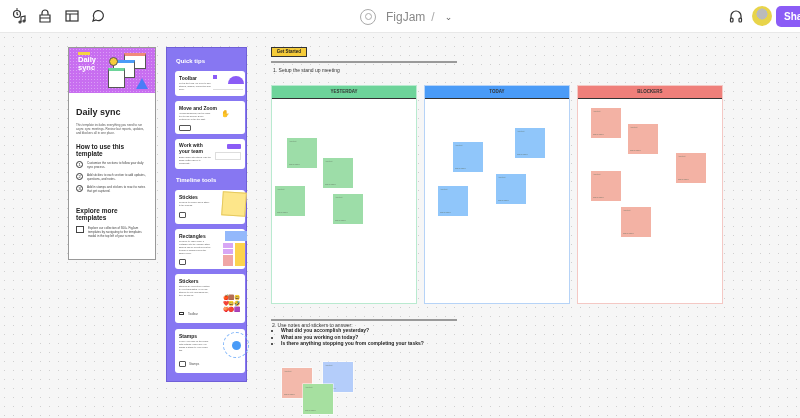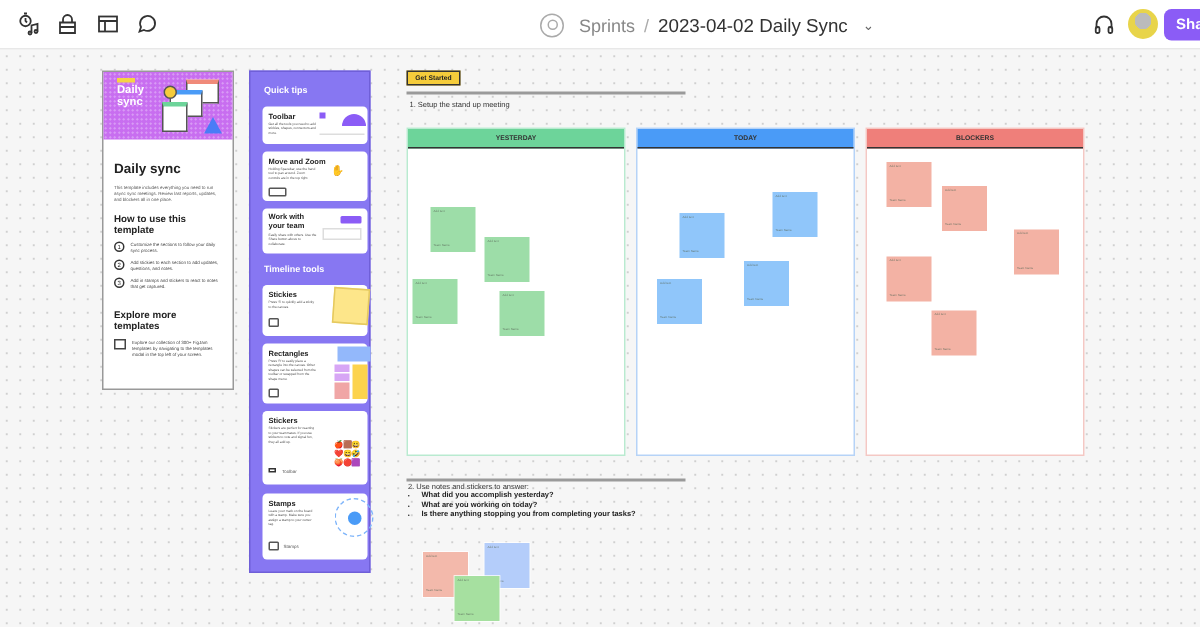--- a/index.html
+++ b/index.html
@@ -95,23 +95,22 @@
       </svg>
   </div>
   <div class="tb-icon" style="left:90px">
     <svg viewBox="0 0 16 16" fill="none" stroke="#333" stroke-width="1.2">
         <path d="M3 13l1-3a5 5 0 1 1 2 2z"></path>
       </svg>
   </div>
 
   <div class="crumbs">
     <div class="crumb-avatar"></div>
-    <span class="crumb-parent">Sprints</span>
+    <span class="crumb-parent">FigJam</span>
     <span class="crumb-sep">/</span>
-    <span class="crumb-title">2023-04-02 Daily Sync</span>
     <span class="crumb-chev">⌄</span>
   </div>
 
   <div class="headset">
     <svg viewBox="0 0 16 16" fill="none" stroke="#333" stroke-width="1.2">
         <path d="M3 11V8a5 5 0 0 1 10 0v3"></path>
         <rect x="2.5" y="10" width="2.5" height="4" rx="1"></rect>
         <rect x="11" y="10" width="2.5" height="4" rx="1"></rect>
       </svg>
   </div>

